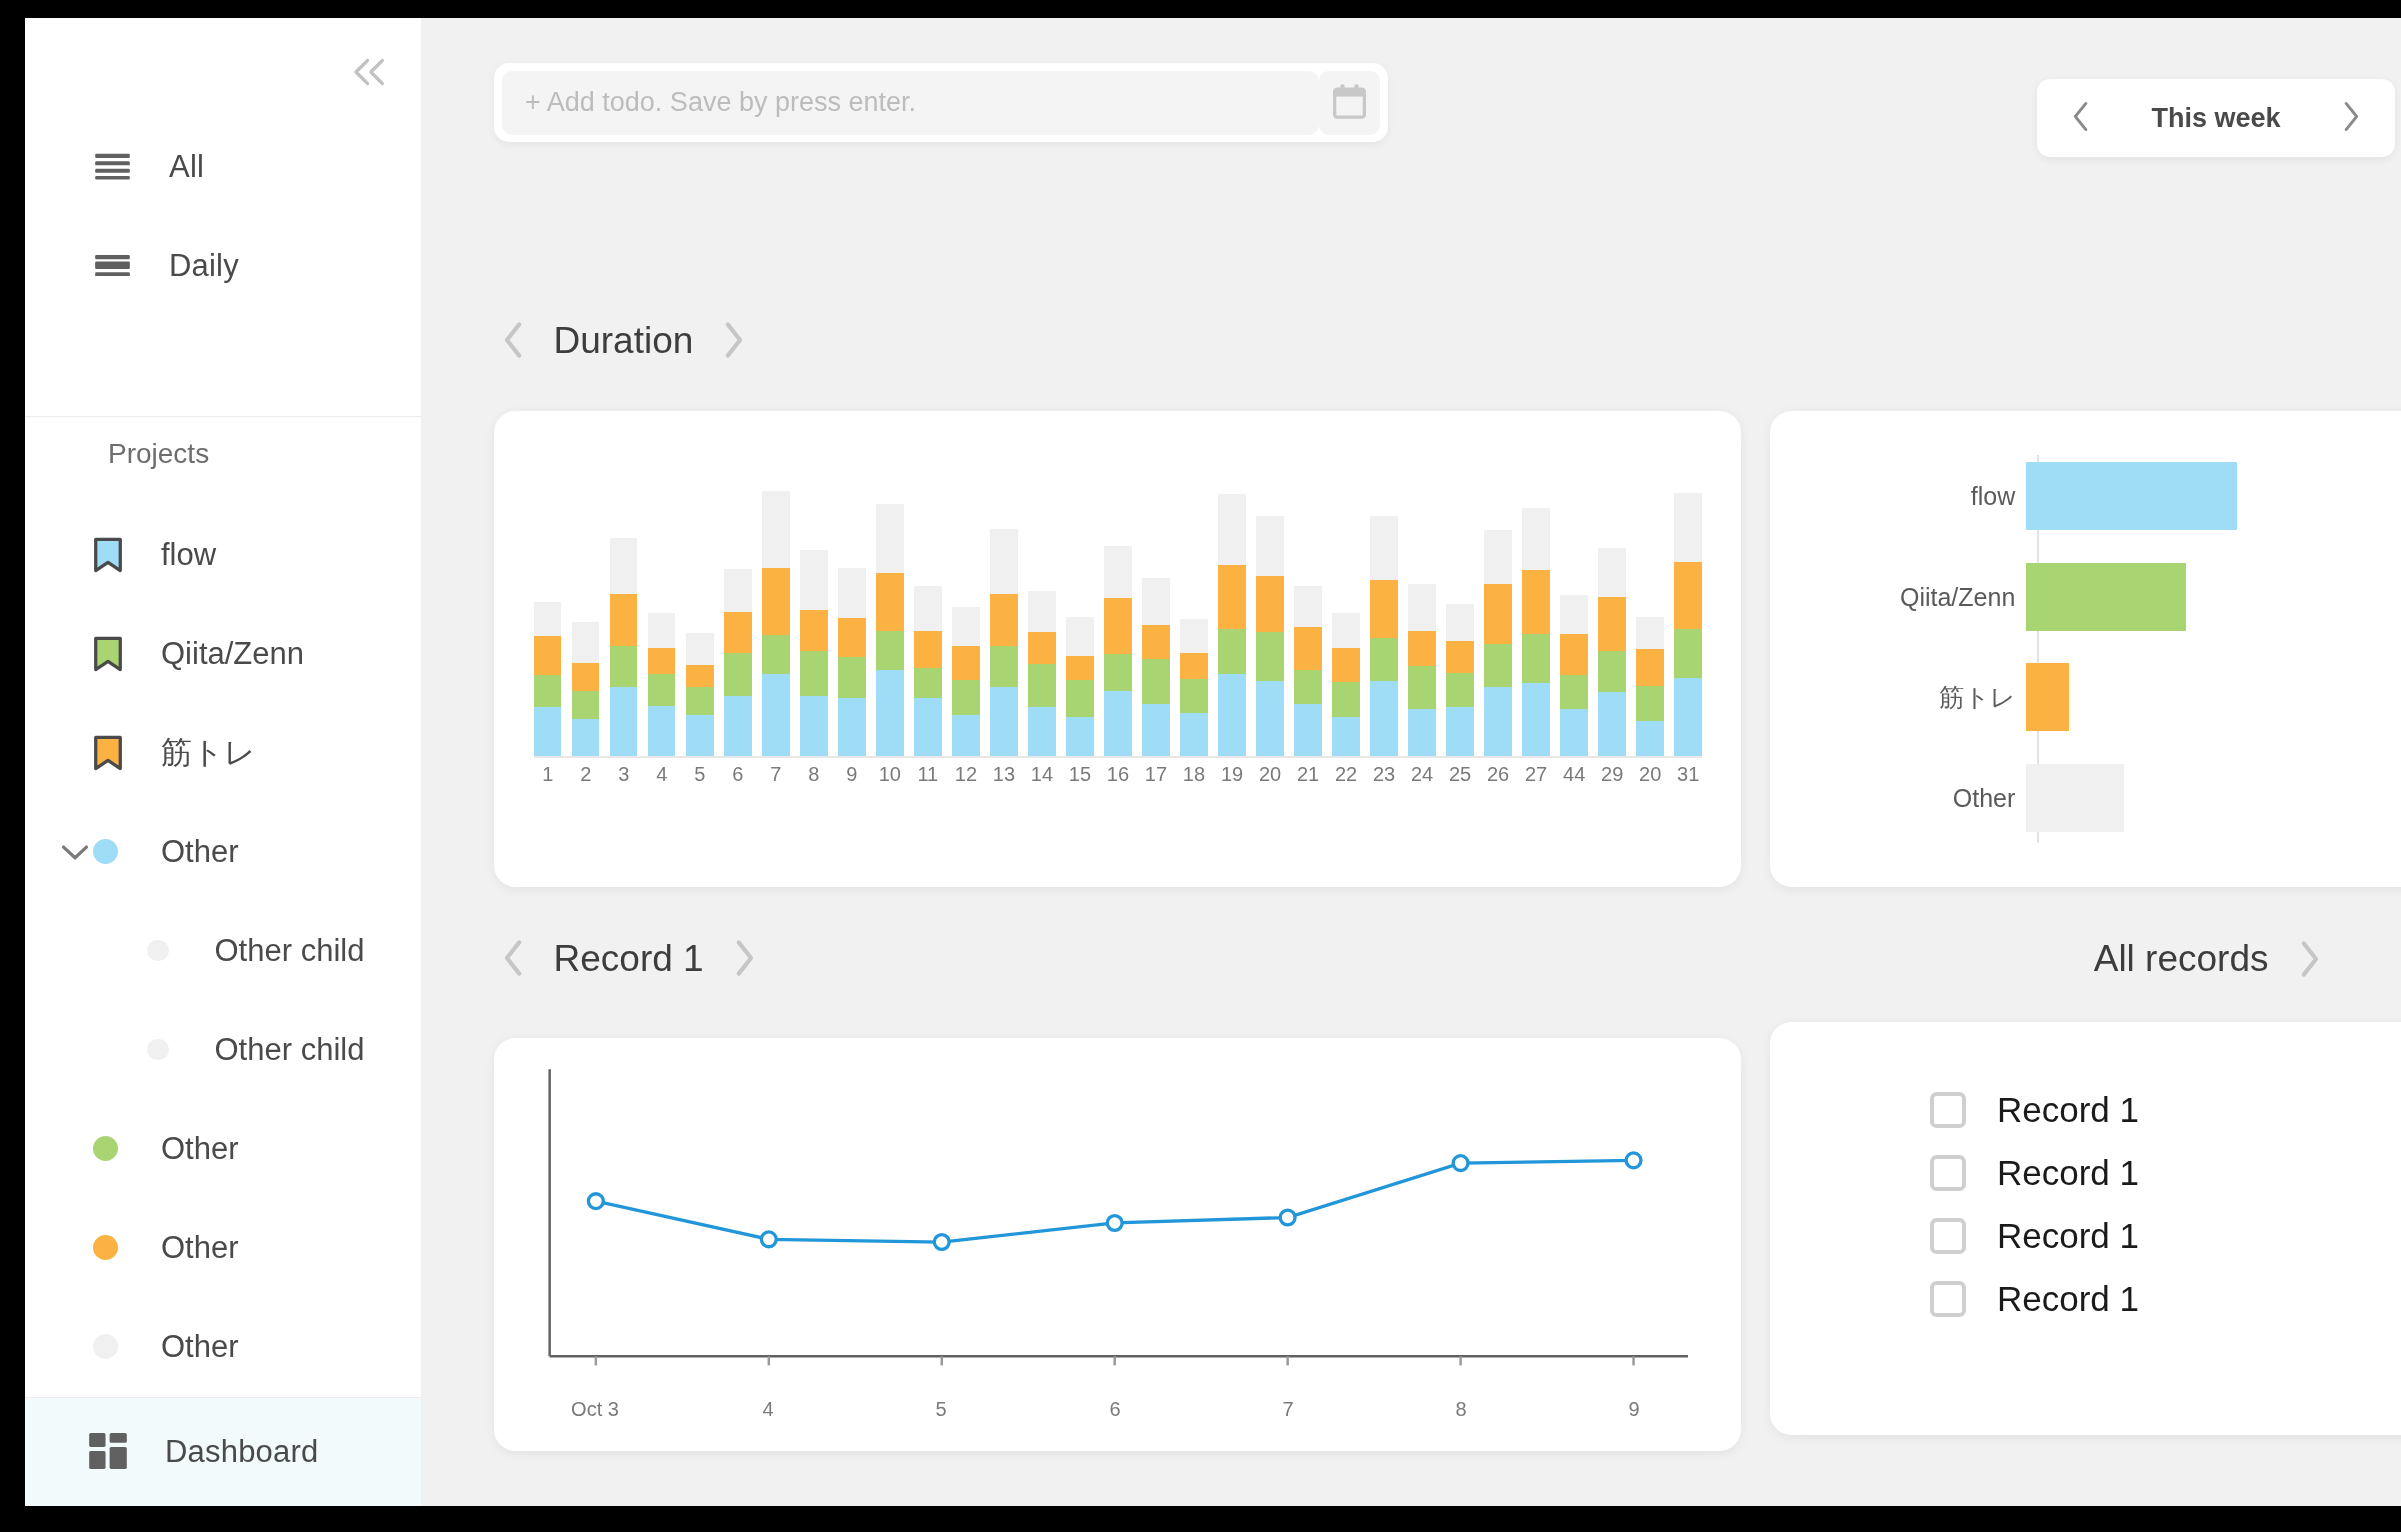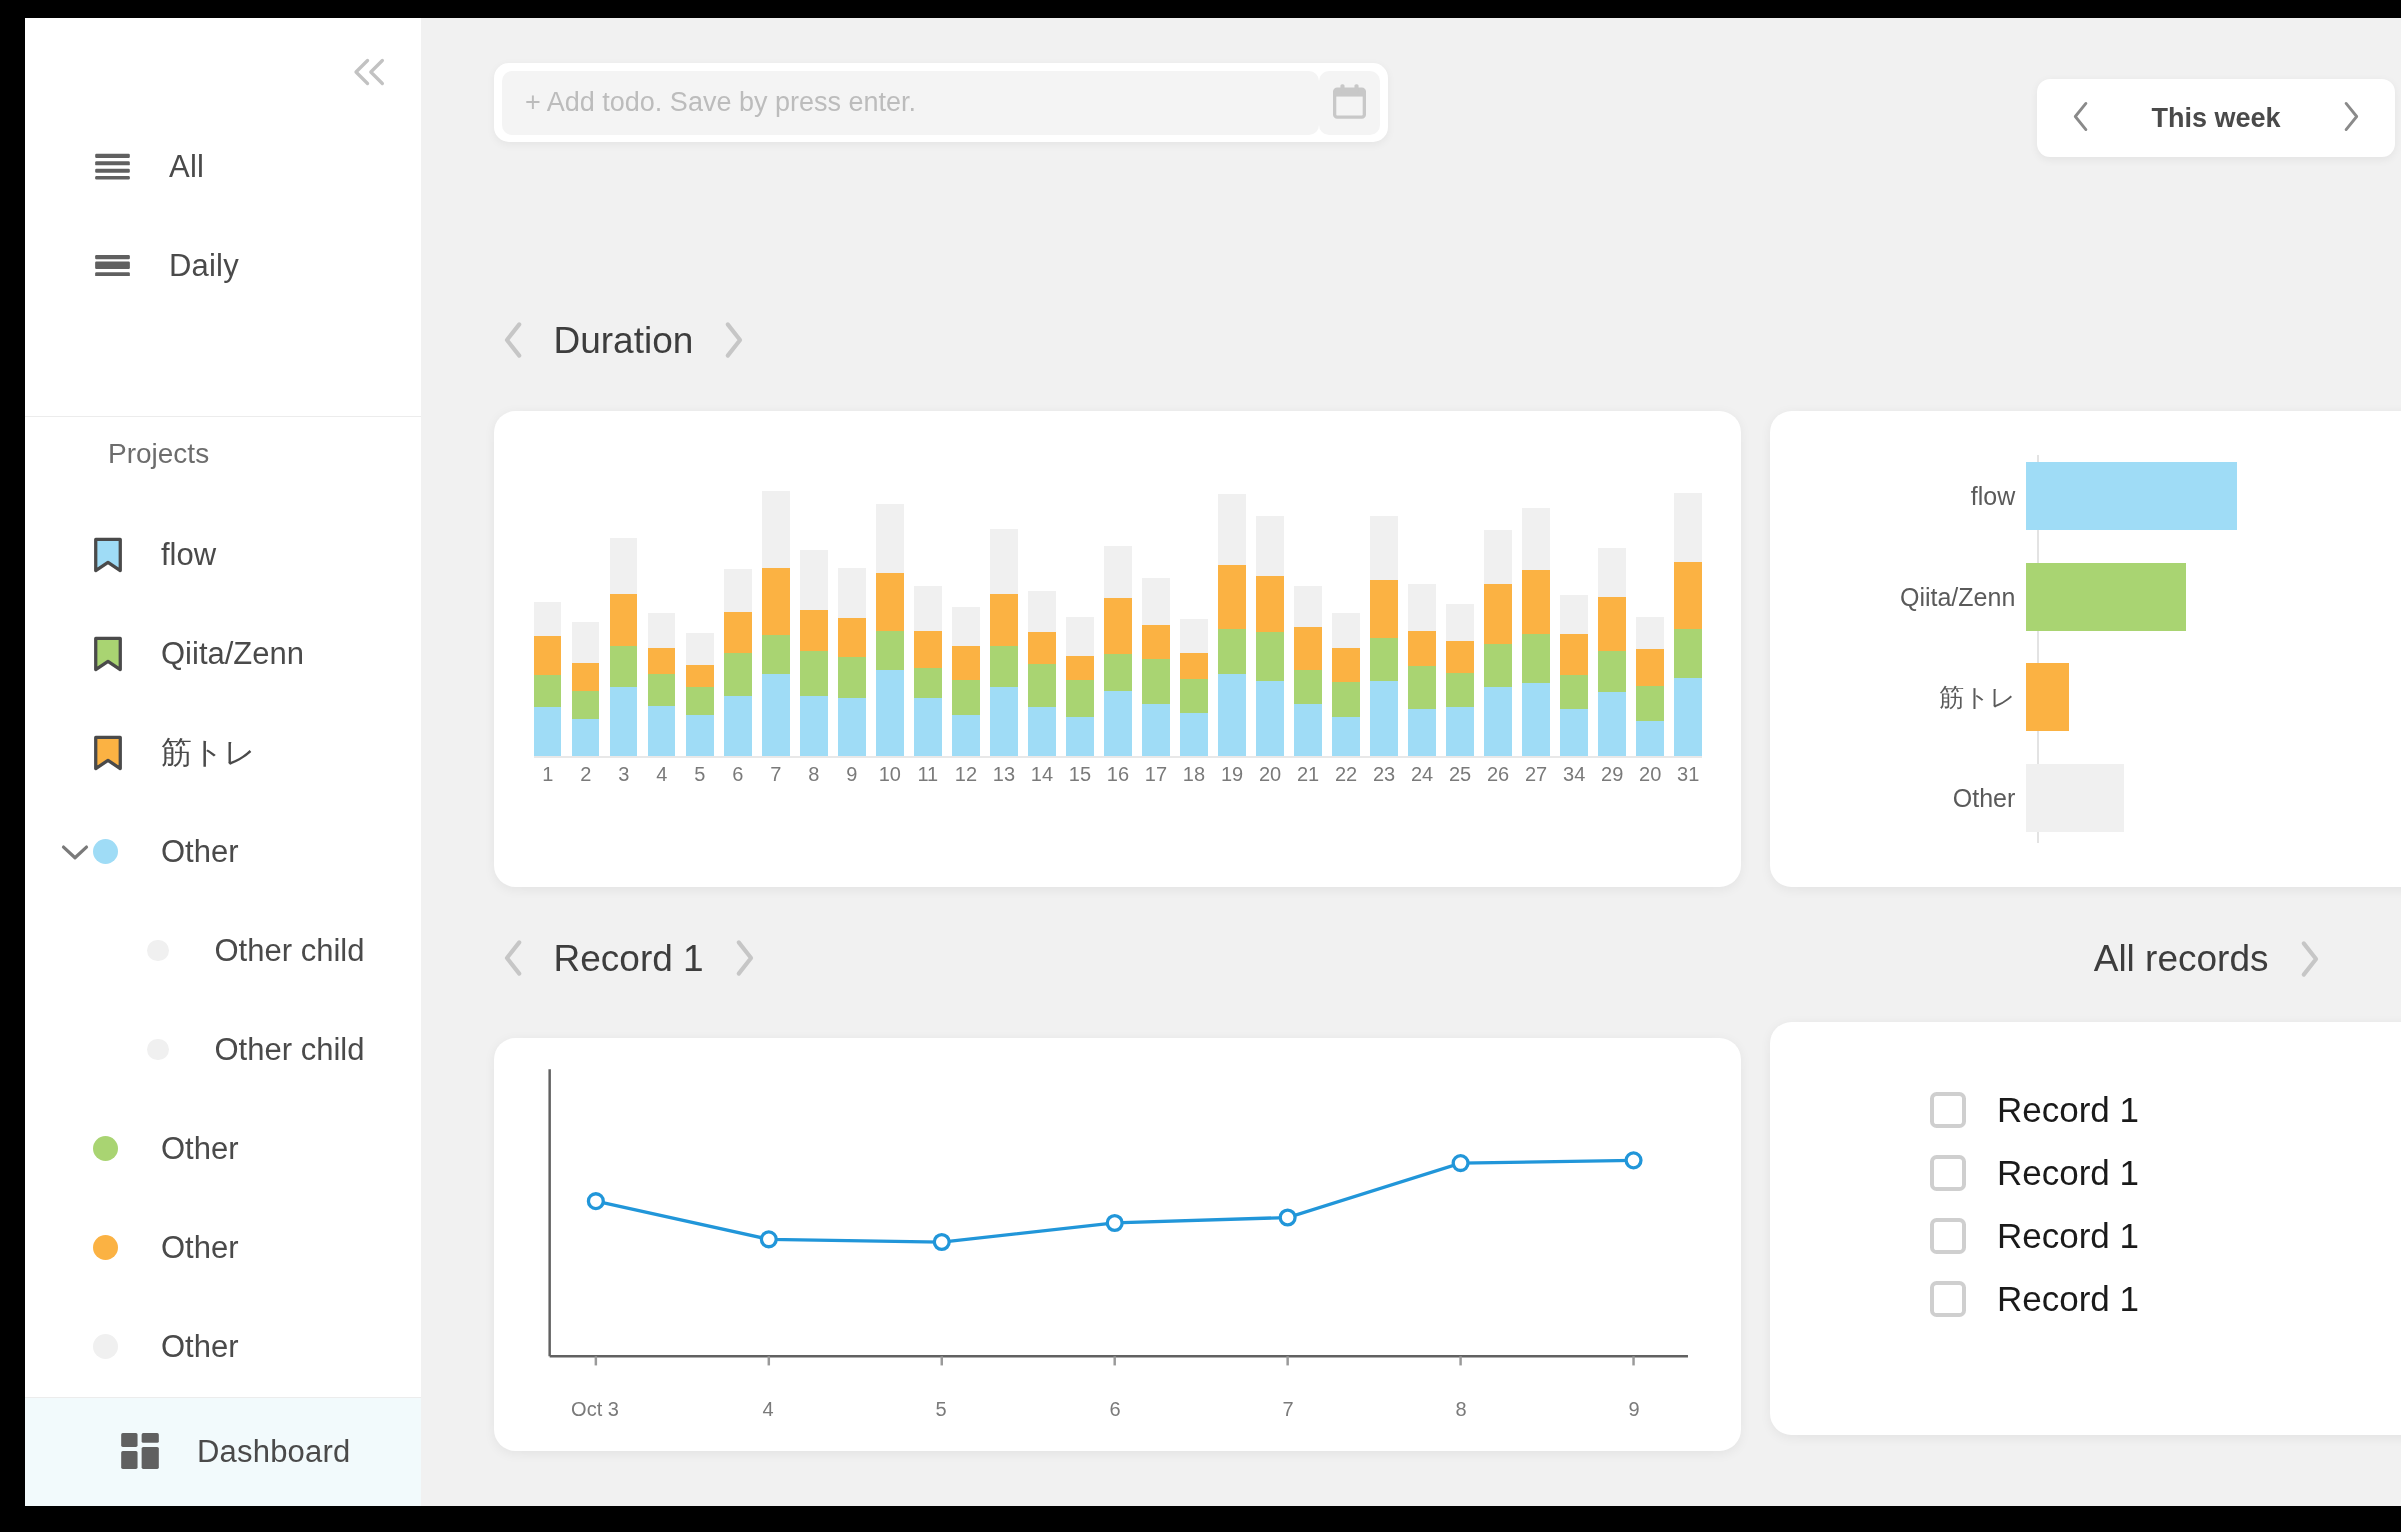--- a/index.html
+++ b/index.html
@@ -44,21 +44,21 @@
     width:28px;height:28px;display:flex;align-items:center;justify-content:center;cursor:pointer;
   }
   .bm{width:30px;height:36px;margin-right:38px;flex:none;position:relative;}
   .bm svg{display:block;}
   .dot{width:25px;height:25px;border-radius:50%;margin-right:43px;flex:none;}
   .dot.sm{width:21.5px;height:21.5px;margin-right:46px;}
   .proj-label{font-size:31px;color:#4a4a4a;white-space:nowrap;}
   .bottom-div{position:absolute;left:0;top:1379px;width:396px;height:0.8px;background:#ececec;}
   .dash-item{
     position:absolute;left:0;top:1380px;width:396px;height:108px;
-    display:flex;align-items:center;padding-left:96px;box-sizing:border-box;
+    display:flex;align-items:center;padding-left:64px;box-sizing:border-box;
     background:#f2fafc;cursor:pointer;
   }
   .dash-ico{width:38px;height:38px;margin-right:38px;flex:none;}
 
   
   .main{
     position:absolute;left:396px;top:0;width:1980px;height:1488px;
     background:#f1f1f1;border-top-left-radius:21.5px;border-bottom-left-radius:21.5px;
   }
   .topbar{position:absolute;left:0;top:0;width:1980px;height:154px;}
@@ -542,21 +542,21 @@
             <span>18</span>
             <span>19</span>
             <span>20</span>
             <span>21</span>
             <span>22</span>
             <span>23</span>
             <span>24</span>
             <span>25</span>
             <span>26</span>
             <span>27</span>
-            <span>34</span>
+            <span>44</span>
             <span>29</span>
             <span>20</span>
             <span>31</span>
           </div>
       </div>
     </div>
 
     <div class="card" id="card-projects">
       <div class="hbar-area" id="hbar-area">
         <div class="hbar-axis"></div>

